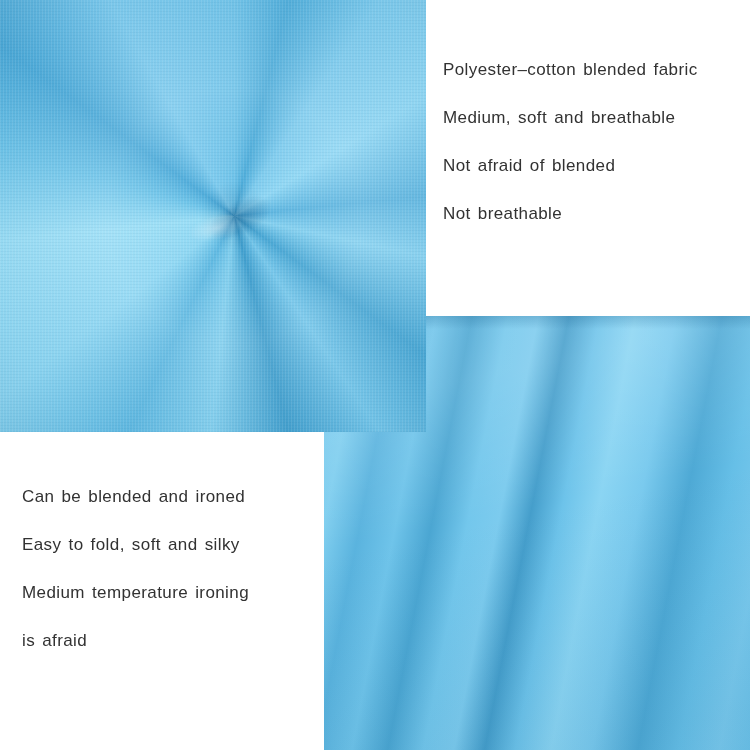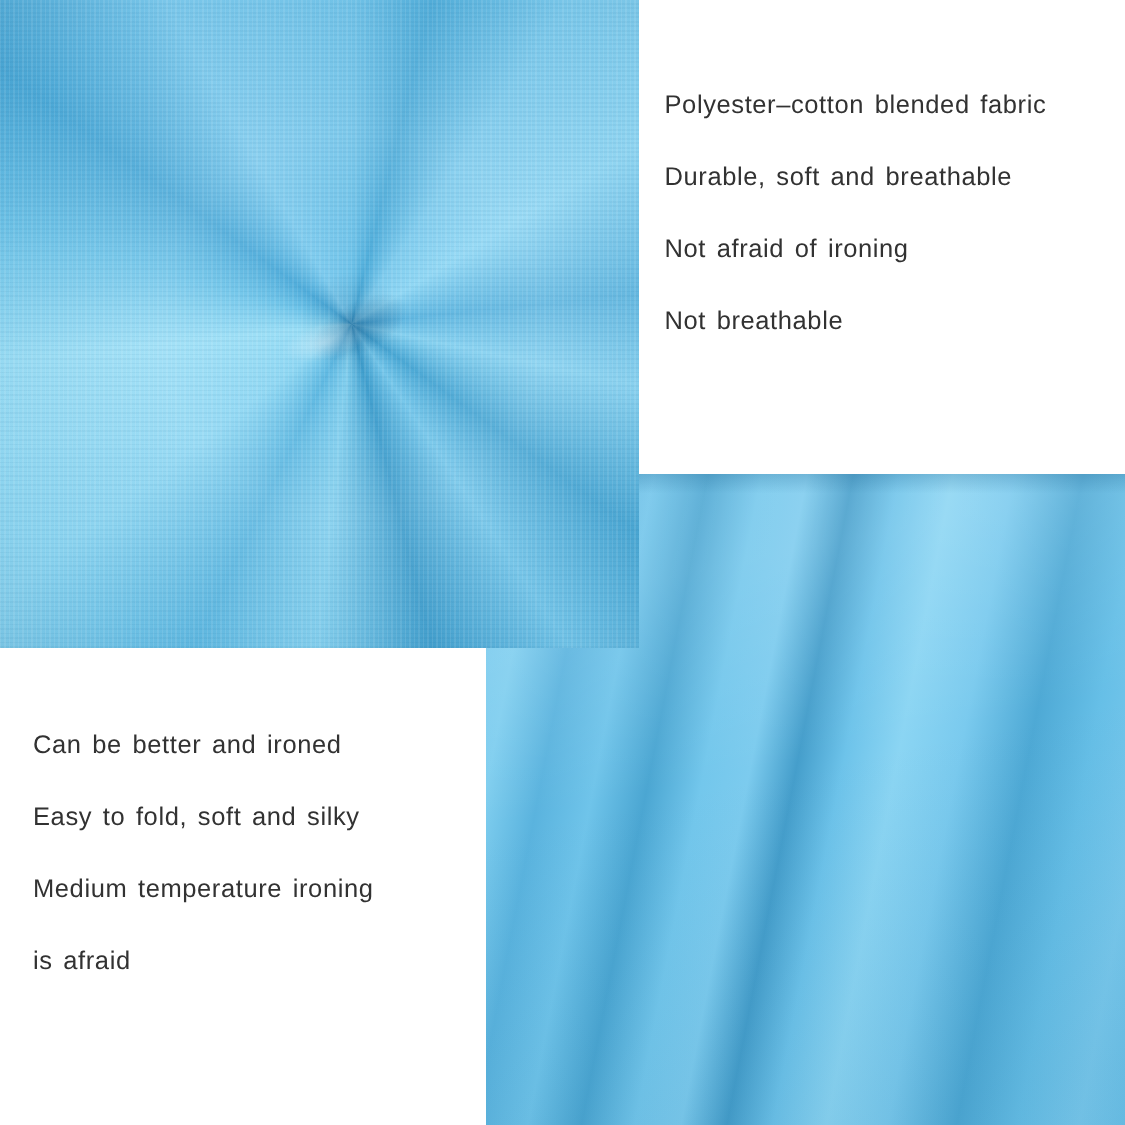--- a/index.html
+++ b/index.html
@@ -123,25 +123,25 @@
 
   <div class="photo-drape"></div>
 
   <div class="photo-swirl">
     <div class="knot-shadow"></div>
     <div class="knot-light"></div>
   </div>
 
   <div class="features features-top">
     <div class="feature-line">Polyester–cotton blended fabric</div>
-    <div class="feature-line">Durable, soft and breathable</div>
-    <div class="feature-line">Not afraid of ironing</div>
+    <div class="feature-line">Medium, soft and breathable</div>
+    <div class="feature-line">Not afraid of blended</div>
     <div class="feature-line">Not breathable</div>
   </div>
 
   <div class="features features-bottom">
-    <div class="feature-line">Can be better and ironed</div>
+    <div class="feature-line">Can be blended and ironed</div>
     <div class="feature-line">Easy to fold, soft and silky</div>
     <div class="feature-line">Medium temperature ironing</div>
     <div class="feature-line">is afraid</div>
   </div>
 
 </div>
 
 </body></html>

